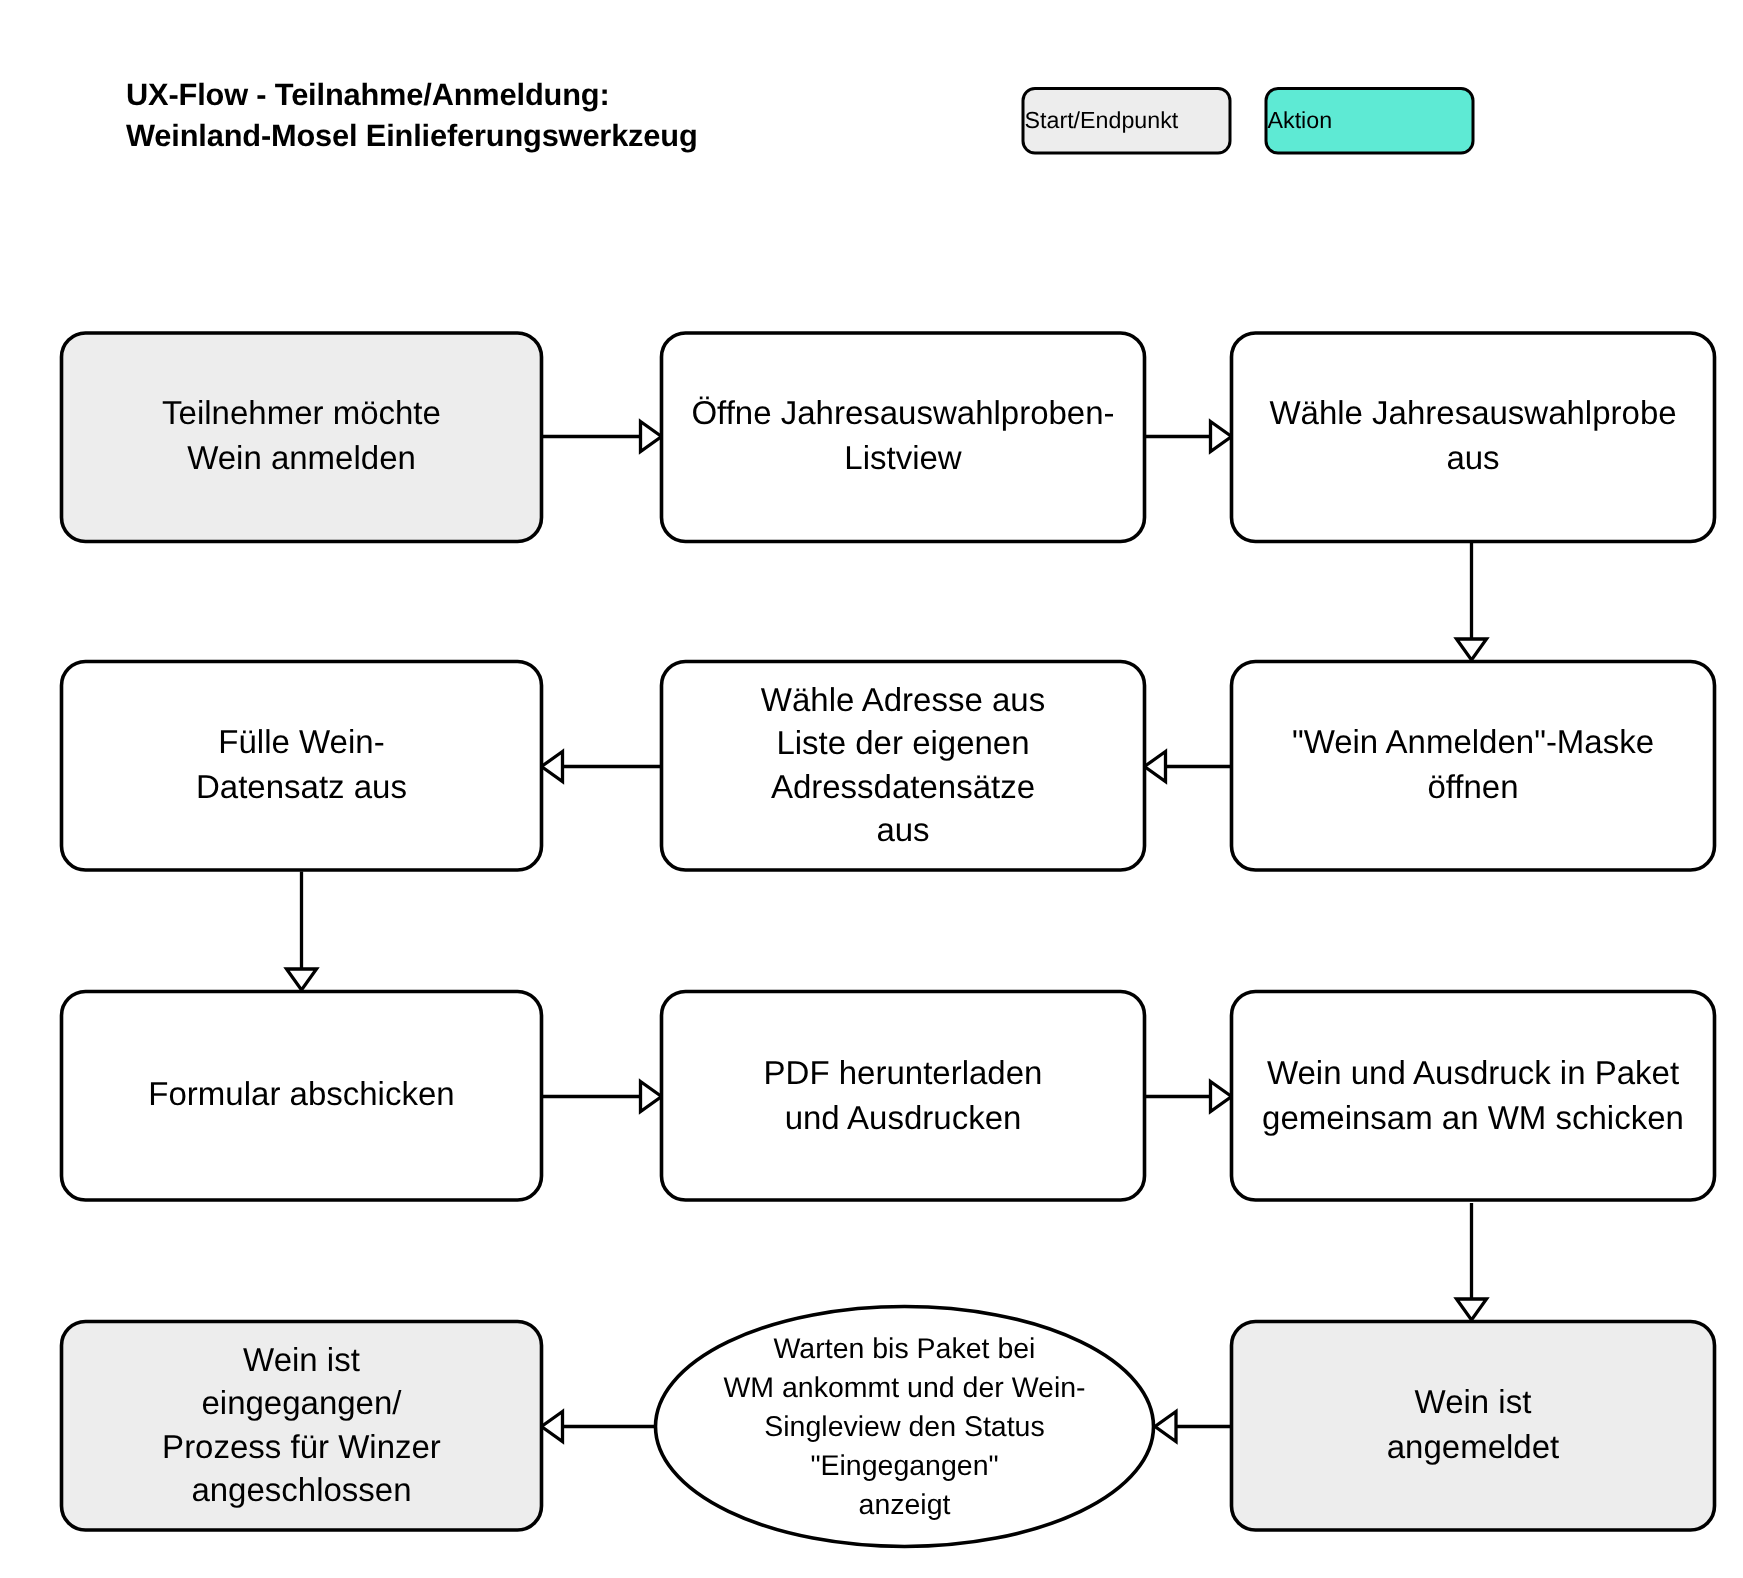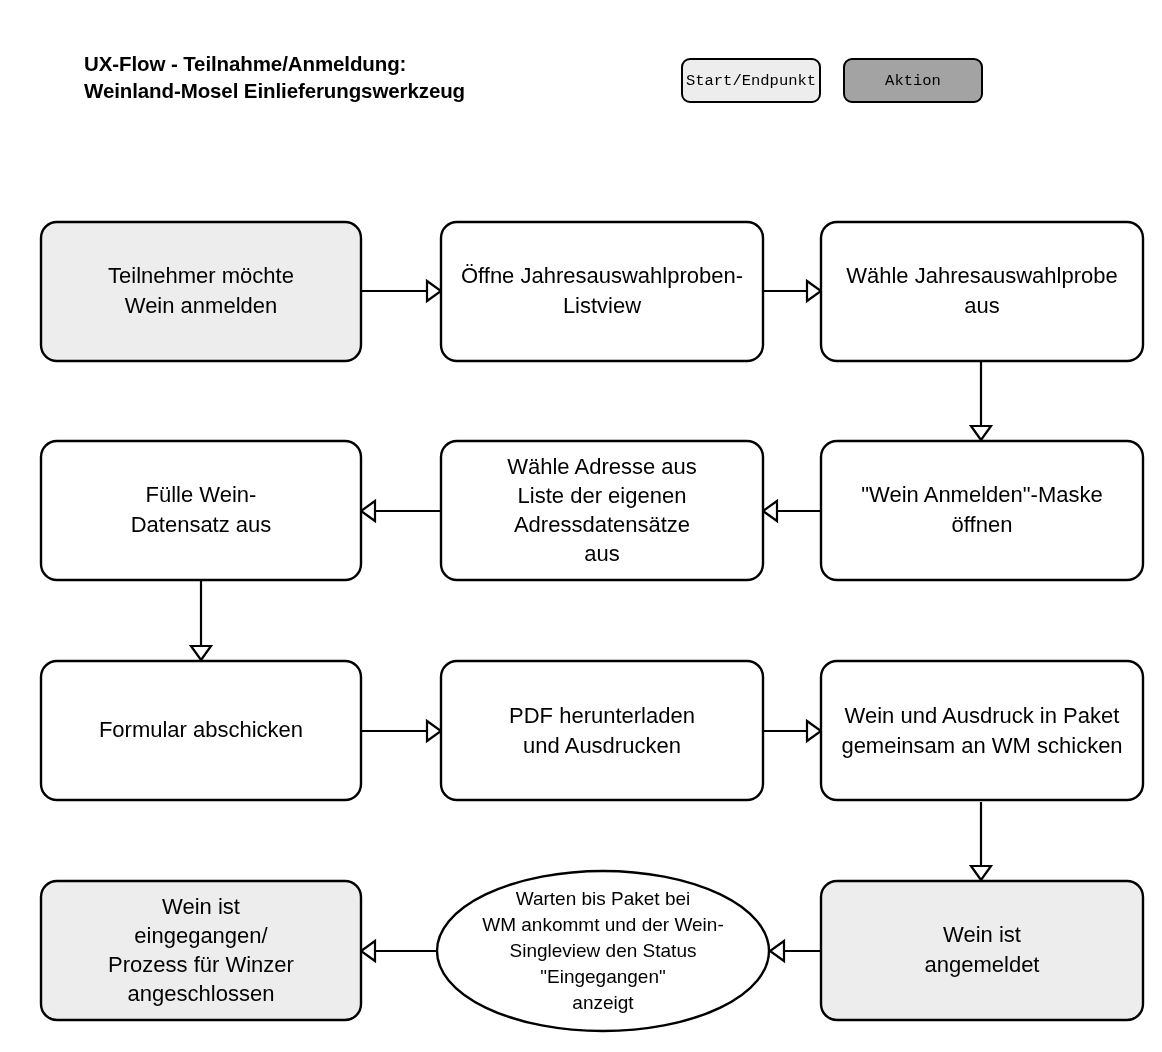--- a/index.html
+++ b/index.html
@@ -67,31 +67,29 @@
     position: absolute;
     left: 681px;
     top: 58px;
     display: flex;
     align-items: center;
     gap: 22px;
   }
   .legend-item {
     display: flex;
     align-items: center;
-    justify-content: center;
     font-size: 15.5px;
     height: 45px;
     box-sizing: border-box;
-    font-family: Liberation Mono, monospace;
   }
   .legend-item.rect {
     width: 140px;
     border: 2.2px solid #000;
     border-radius: 9px;
-    background: #a3a3a3;
+    background: #5eead4;
   }
   .legend-item.rect.gray {
     background: #ededed;
   }
   .legend-item.ellipse {
     width: 150px;
     border: 2.2px solid #000;
     border-radius: 50%;
     background: #ffffff;
   }

